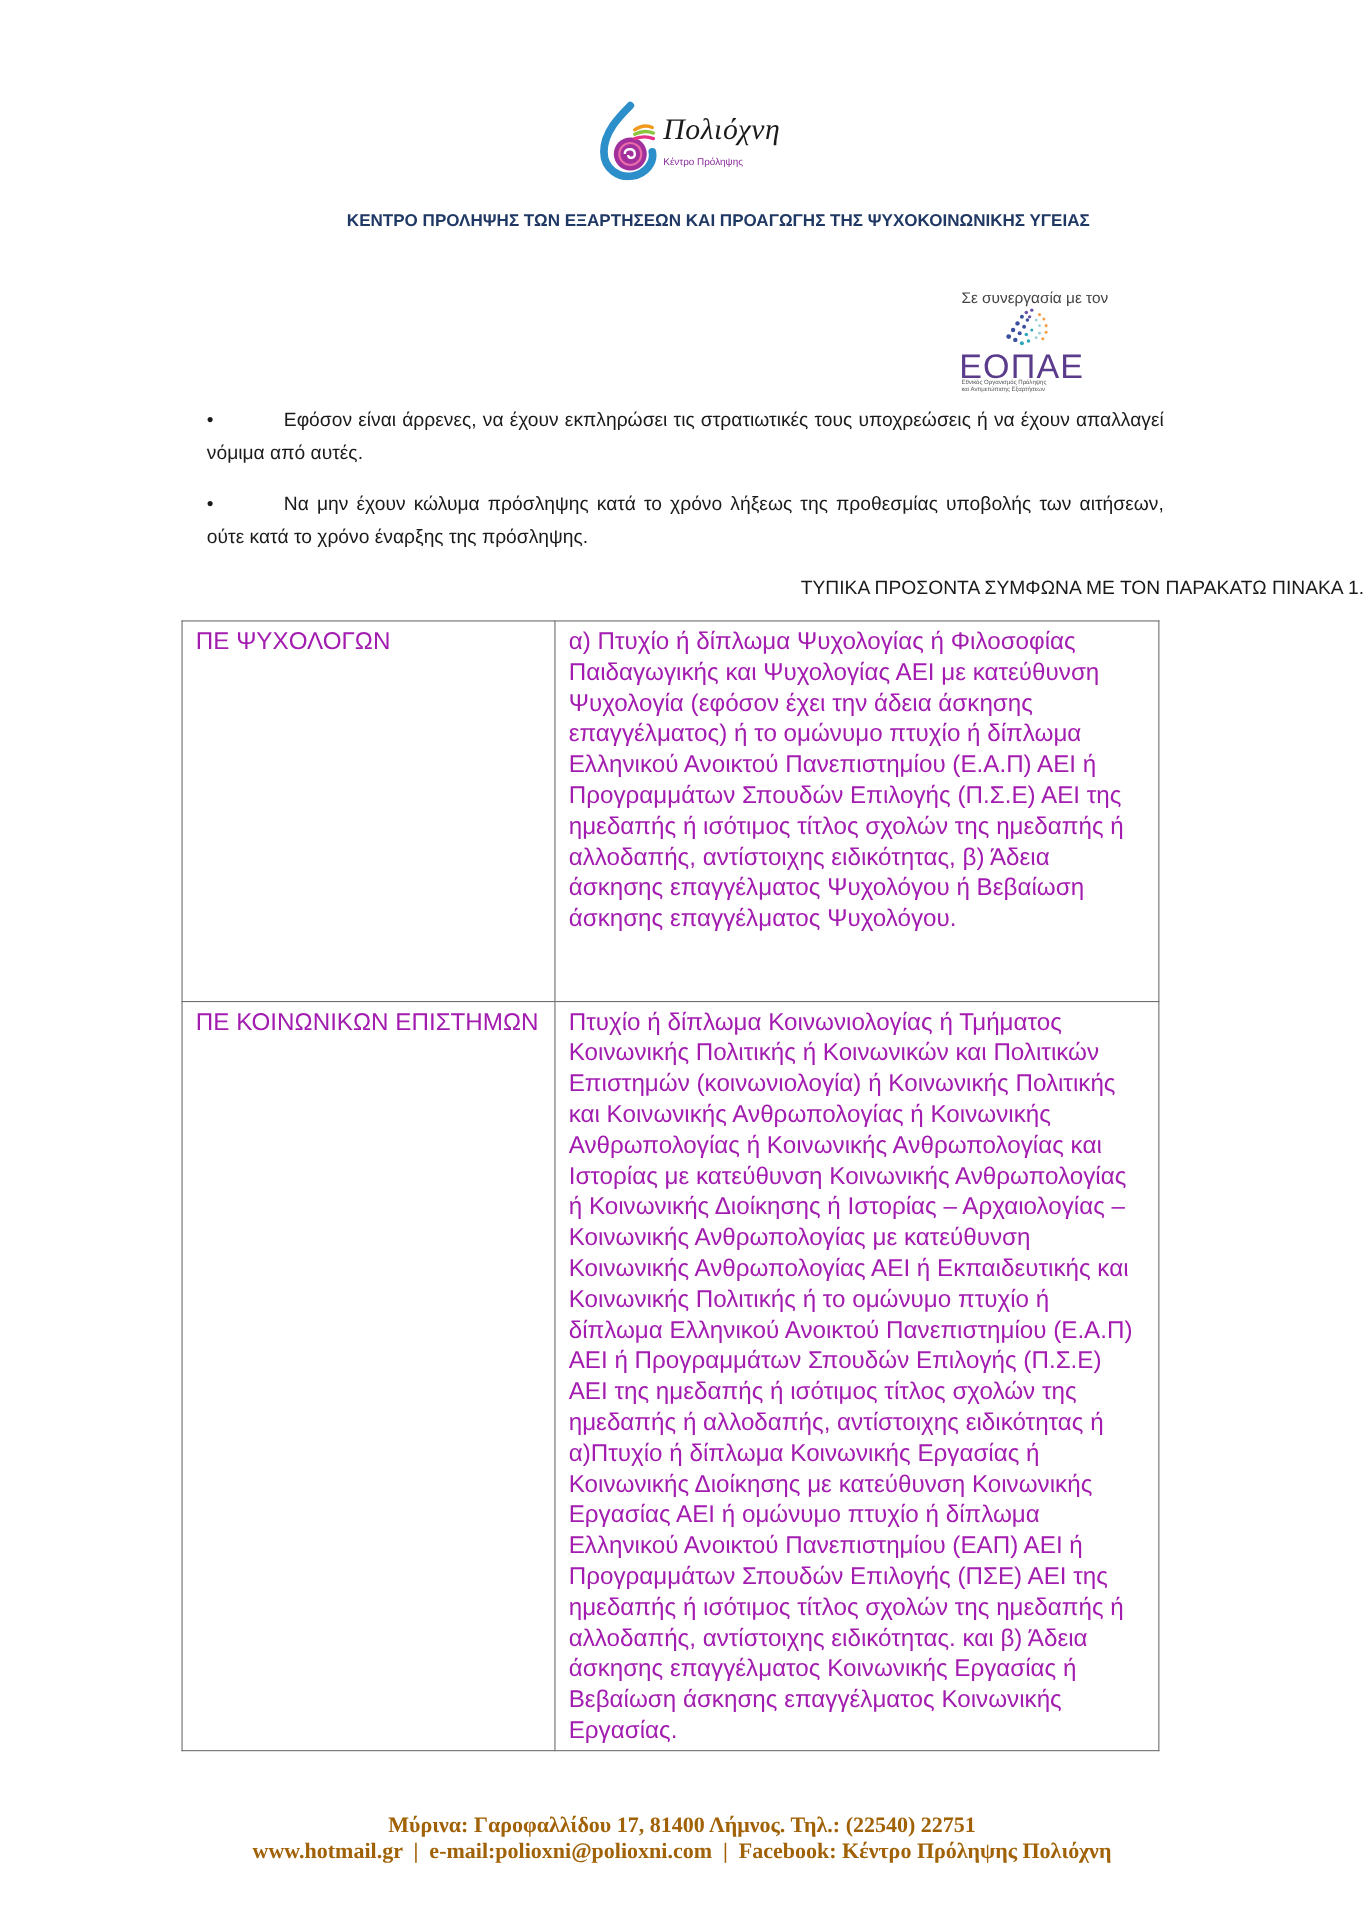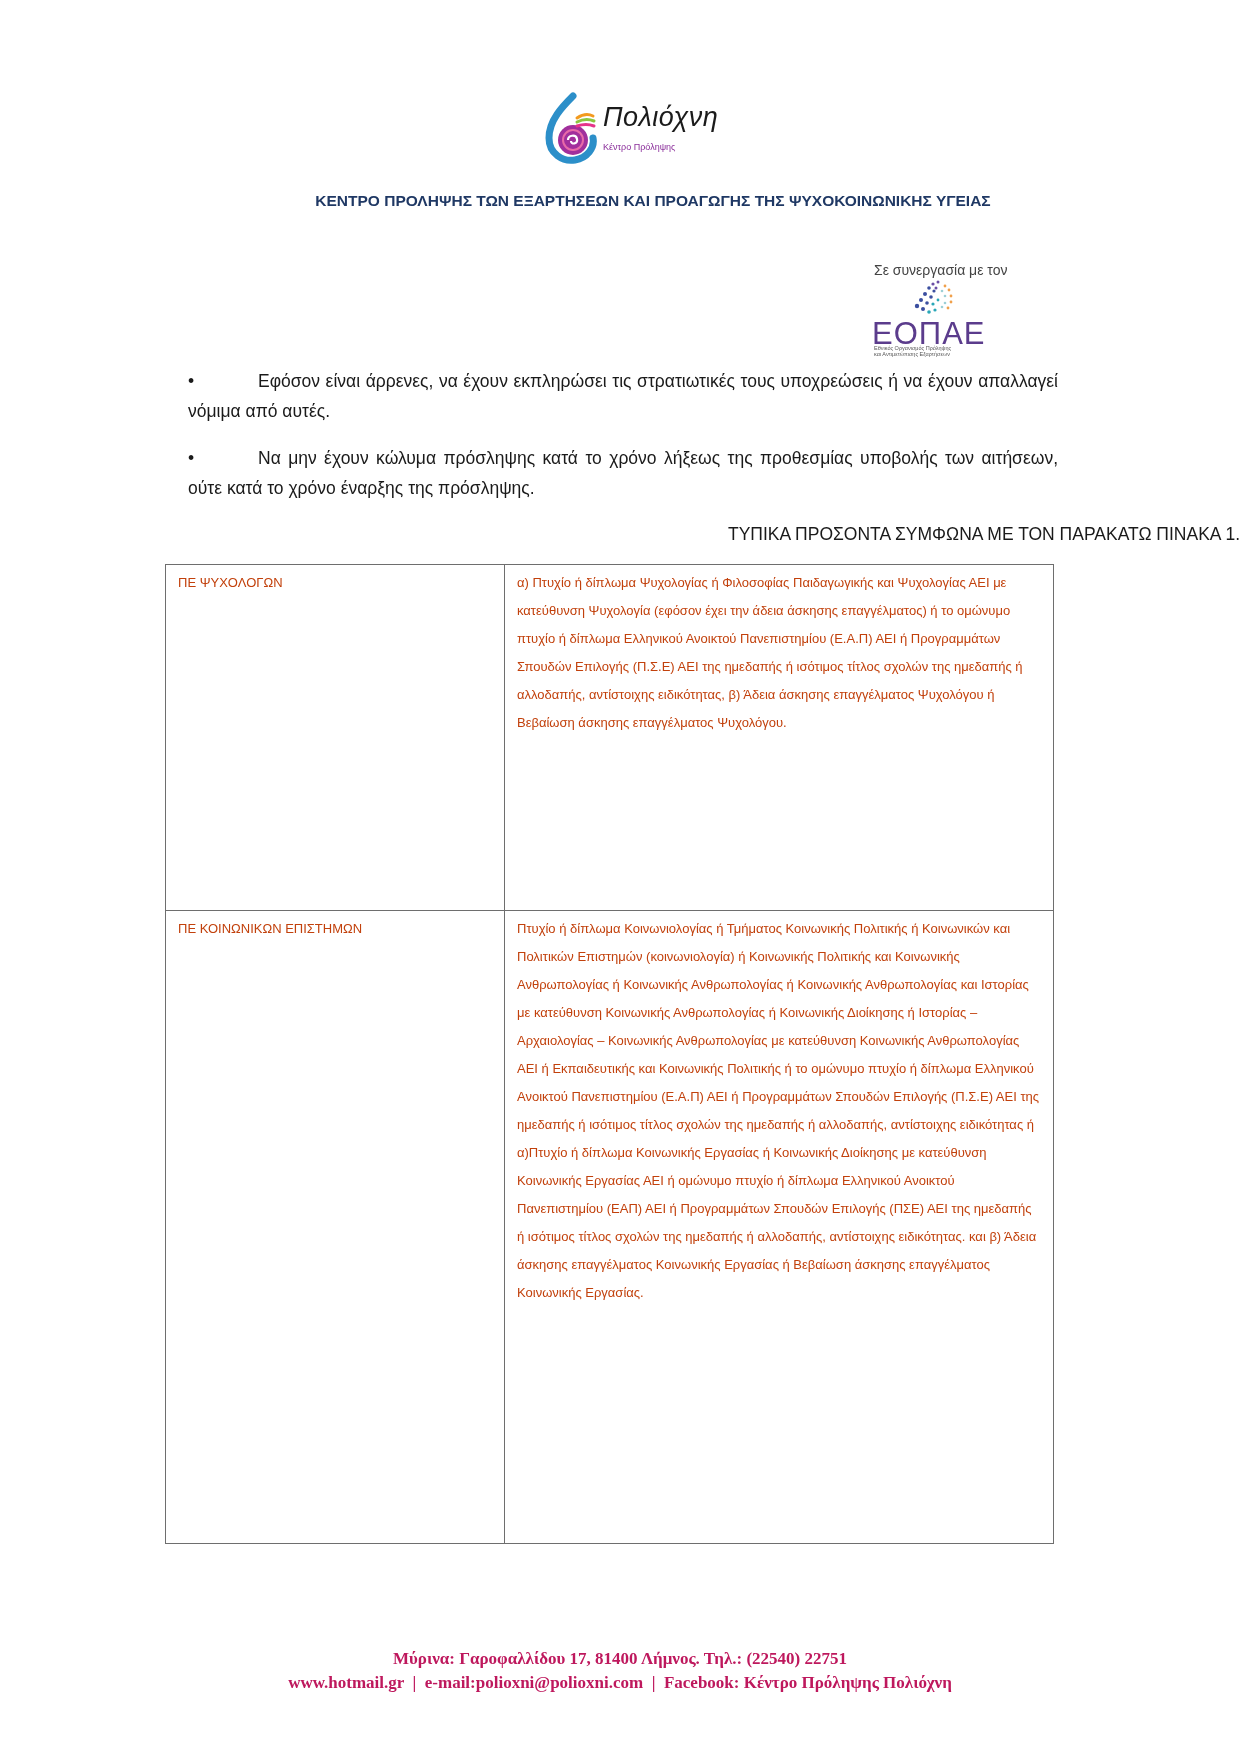--- a/index.html
+++ b/index.html
@@ -1,41 +1,41 @@
 <!DOCTYPE html>
 <html><head>
   <meta charset="utf-8">
   <style>
     html, body { margin: 0; padding: 0; background: #ffffff; }
     body { width: 1240px; height: 1755px; position: relative; overflow: hidden; font-family: "Liberation Sans", sans-serif; color: #111; }
 
     .logo { position: absolute; left: 543px; top: 92px; width: 170px; height: 72px; }
-    .logo-word { position: absolute; left: 60px; top: 10px; font-family: Liberation Sans, sans-serif; font-style: italic; font-size: 27px; color: #1b1b1b; letter-spacing: 0.5px; white-space: nowrap; }
+    .logo-word { position: absolute; left: 60px; top: 10px; font-family: Liberation Serif, serif; font-style: italic; font-size: 27px; color: #1b1b1b; letter-spacing: 0.5px; white-space: nowrap; }
     .logo-sub { position: absolute; left: 60px; top: 50px; font-family: "Liberation Sans", sans-serif; font-size: 9px; color: #8a2d9a; white-space: nowrap; }
 
     .org-title { position: absolute; left: 0; width: 1240px; top: 191px; text-align: center; font-family: "Liberation Sans", sans-serif; font-weight: bold; font-size: 15.5px; color: #1f3864; line-height: 20px; padding-left: 33px; }
 
     .partner { position: absolute; left: 862px; top: 262px; width: 150px; height: 96px; }
     .partner-caption { position: absolute; left: 12px; top: 0; font-size: 14px; color: #444; white-space: nowrap; }
     .partner-mark { position: absolute; left: 45px; top: 14px; width: 60px; height: 42px; }
     .partner-name { position: absolute; left: 10px; top: 54px; font-size: 31px; color: #5b3c8c; letter-spacing: 1px; font-family: "Liberation Sans", sans-serif; white-space: nowrap; }
     .partner-desc { position: absolute; left: 12px; top: 83px; font-size: 5.5px; color: #555; line-height: 6px; white-space: nowrap; }
 
     .para { position: absolute; left: 188px; width: 870px; font-family: "Liberation Sans", sans-serif; font-size: 17.5px; line-height: 30px; color: #1a1a1a; text-align: justify; }
     .bullet { display: inline-block; width: 70px; }
 
     .table-caption { position: absolute; left: 0; width: 1240px; top: 524px; text-align: right; font-size: 17.5px; color: #1a1a1a; }
 
     .req-table { position: absolute; left: 165px; top: 564px; width: 889px; border-collapse: collapse; }
-    .req-table td { border: 1.5px solid #6e6e6e; vertical-align: top; font-family: "Liberation Sans", sans-serif; font-size: 13px; line-height: 28px; color: #c2410c; padding: 4px 12px; margin-top: 19px; }
+    .req-table td { border: 1.5px solid #6e6e6e; vertical-align: top; font-family: "Liberation Sans", sans-serif; font-size: 22px; line-height: 28px; color: #a21caf; padding: 4px 12px; margin-top: 19px; }
     .req-table td.left { width: 314px; }
     .row1 td { height: 337px; }
     .row2 td { height: 624px; }
 
-    .footer { position: absolute; left: 0; width: 1240px; top: 1647px; text-align: center; font-family: "Liberation Serif", serif; font-weight: bold; font-size: 17px; color: #be185d; line-height: 24px; }
+    .footer { position: absolute; left: 0; width: 1240px; top: 1647px; text-align: center; font-family: "Liberation Serif", serif; font-weight: bold; font-size: 20px; color: #a16207; line-height: 24px; }
   </style>
 </head>
 <body>
 
 <div class="logo">
   <svg width="58" height="72" viewBox="0 0 58 72" style="position:absolute;left:0;top:0">
     <path d="M30 4 C20 14 6 28 6 46 C6 62 20 70 32 68 C44 66 52 56 50 46" fill="none" stroke="#2c8fc9" stroke-width="7" stroke-linecap="round"></path>
     <circle cx="30" cy="48" r="15" fill="#a12f9c"></circle>
     <circle cx="30" cy="48" r="10" fill="none" stroke="#e86aa8" stroke-width="2"></circle>
     <path d="M25 48 C25 43 33 42 34 47 C35 52 28 53 28 49" fill="none" stroke="#ffffff" stroke-width="2.2"></path>

